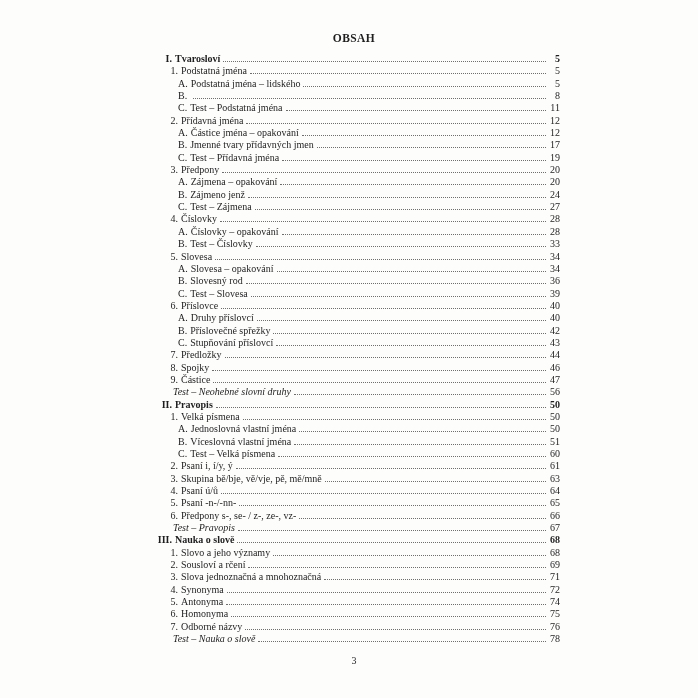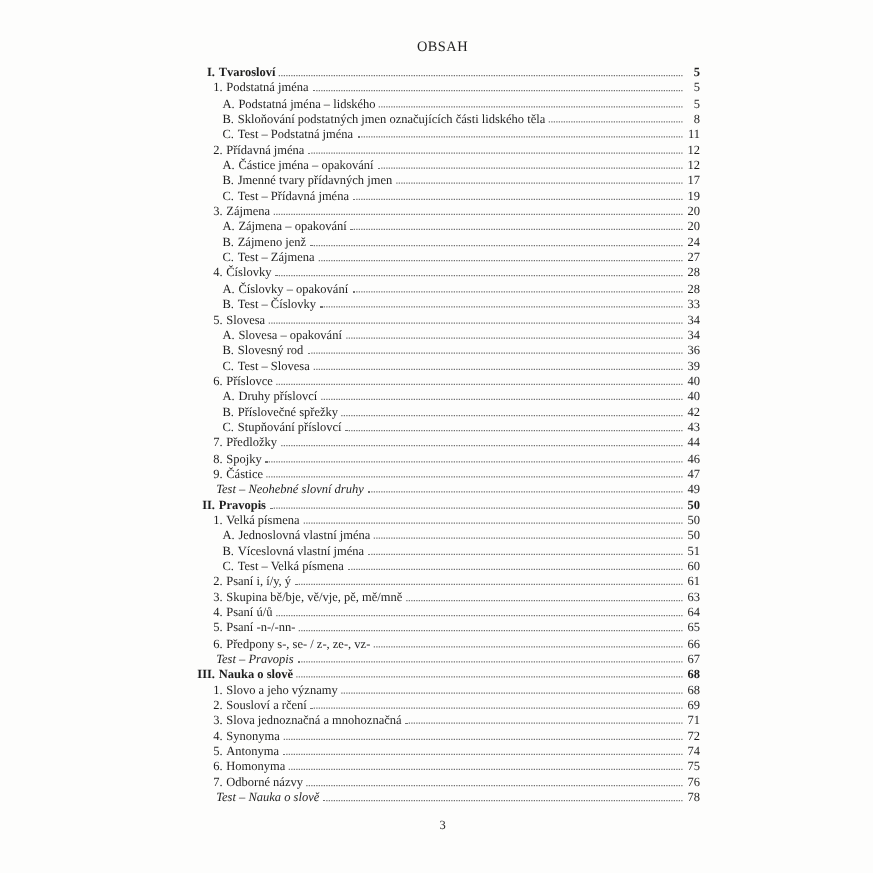--- a/index.html
+++ b/index.html
@@ -12,21 +12,21 @@
     overflow: hidden;
   }
   .content {
     position: absolute;
     left: 148px; top: 32px;
     width: 412px;
   }
   .obsah-title {
     font-size: 11.5px;
     line-height: 13px;
-    font-weight: normal;
+    font-weight: bold;
     text-align: center;
     letter-spacing: 0.4px;
     margin: 0 0 8px 0;
   }
   .toc { width: 100%; }
   .row {
     display: flex;
     align-items: baseline;
     height: 12.35px;
     line-height: 12.35px;
@@ -76,21 +76,20 @@
 
   <div class="row letter">
     <span class="lbl">A.</span>
     <span class="title">Podstatná jména – lidského</span>
     <span class="dots" style="border-bottom-color: rgb(110, 110, 110);"></span>
     <span class="pg">5</span>
   </div>
 
   <div class="row letter">
     <span class="lbl">B.</span>
-    <span class="title">Skloňování podstatných jmen označujících části lidského těla</span>
     <span class="dots" style="border-bottom-color: rgb(110, 110, 110);"></span>
     <span class="pg">8</span>
   </div>
 
   <div class="row letter">
     <span class="lbl">C.</span>
     <span class="title">Test – Podstatná jména</span>
     <span class="dots" style="border-bottom-color: rgb(110, 110, 110);"></span>
     <span class="pg">11</span>
   </div>
@@ -118,21 +117,21 @@
 
   <div class="row letter">
     <span class="lbl">C.</span>
     <span class="title">Test – Přídavná jména</span>
     <span class="dots" style="border-bottom-color: rgb(110, 110, 110);"></span>
     <span class="pg">19</span>
   </div>
 
   <div class="row num">
     <span class="lbl">3.</span>
-    <span class="title">Zájmena</span>
+    <span class="title">Předpony</span>
     <span class="dots" style="border-bottom-color: rgb(110, 110, 110);"></span>
     <span class="pg">20</span>
   </div>
 
   <div class="row letter">
     <span class="lbl">A.</span>
     <span class="title">Zájmena – opakování</span>
     <span class="dots" style="border-bottom-color: rgb(110, 110, 110);"></span>
     <span class="pg">20</span>
   </div>
@@ -247,21 +246,21 @@
     <span class="title">Částice</span>
     <span class="dots" style="border-bottom-color: rgb(110, 110, 110);"></span>
     <span class="pg">47</span>
   </div>
 
 
   <div class="row test">
 
     <span class="title">Test – Neohebné slovní druhy</span>
     <span class="dots" style="border-bottom-color: rgb(110, 110, 110);"></span>
-    <span class="pg">49</span>
+    <span class="pg">56</span>
   </div>
 
   <div class="row chapter">
     <span class="lbl">II.</span>
     <span class="title">Pravopis</span>
     <span class="dots" style="border-bottom-color: rgb(110, 110, 110);"></span>
     <span class="pg">50</span>
   </div>
 
   <div class="row num">

